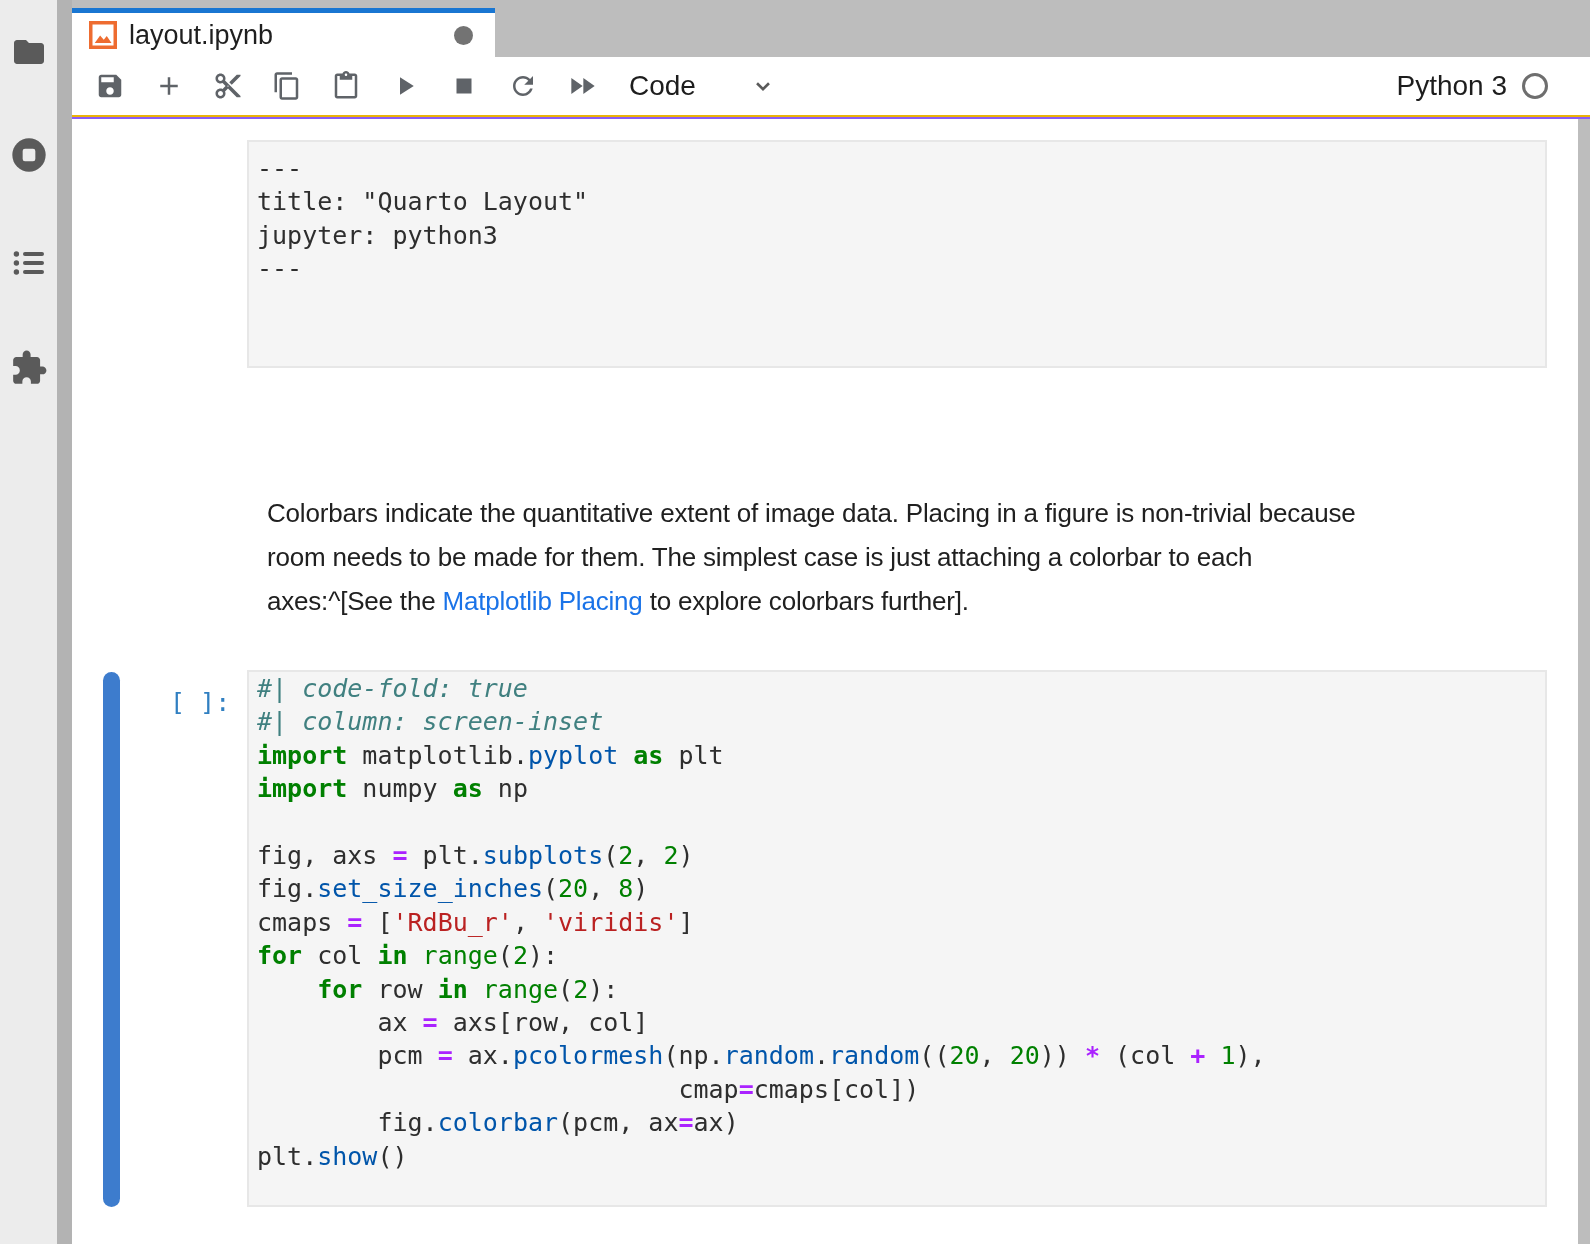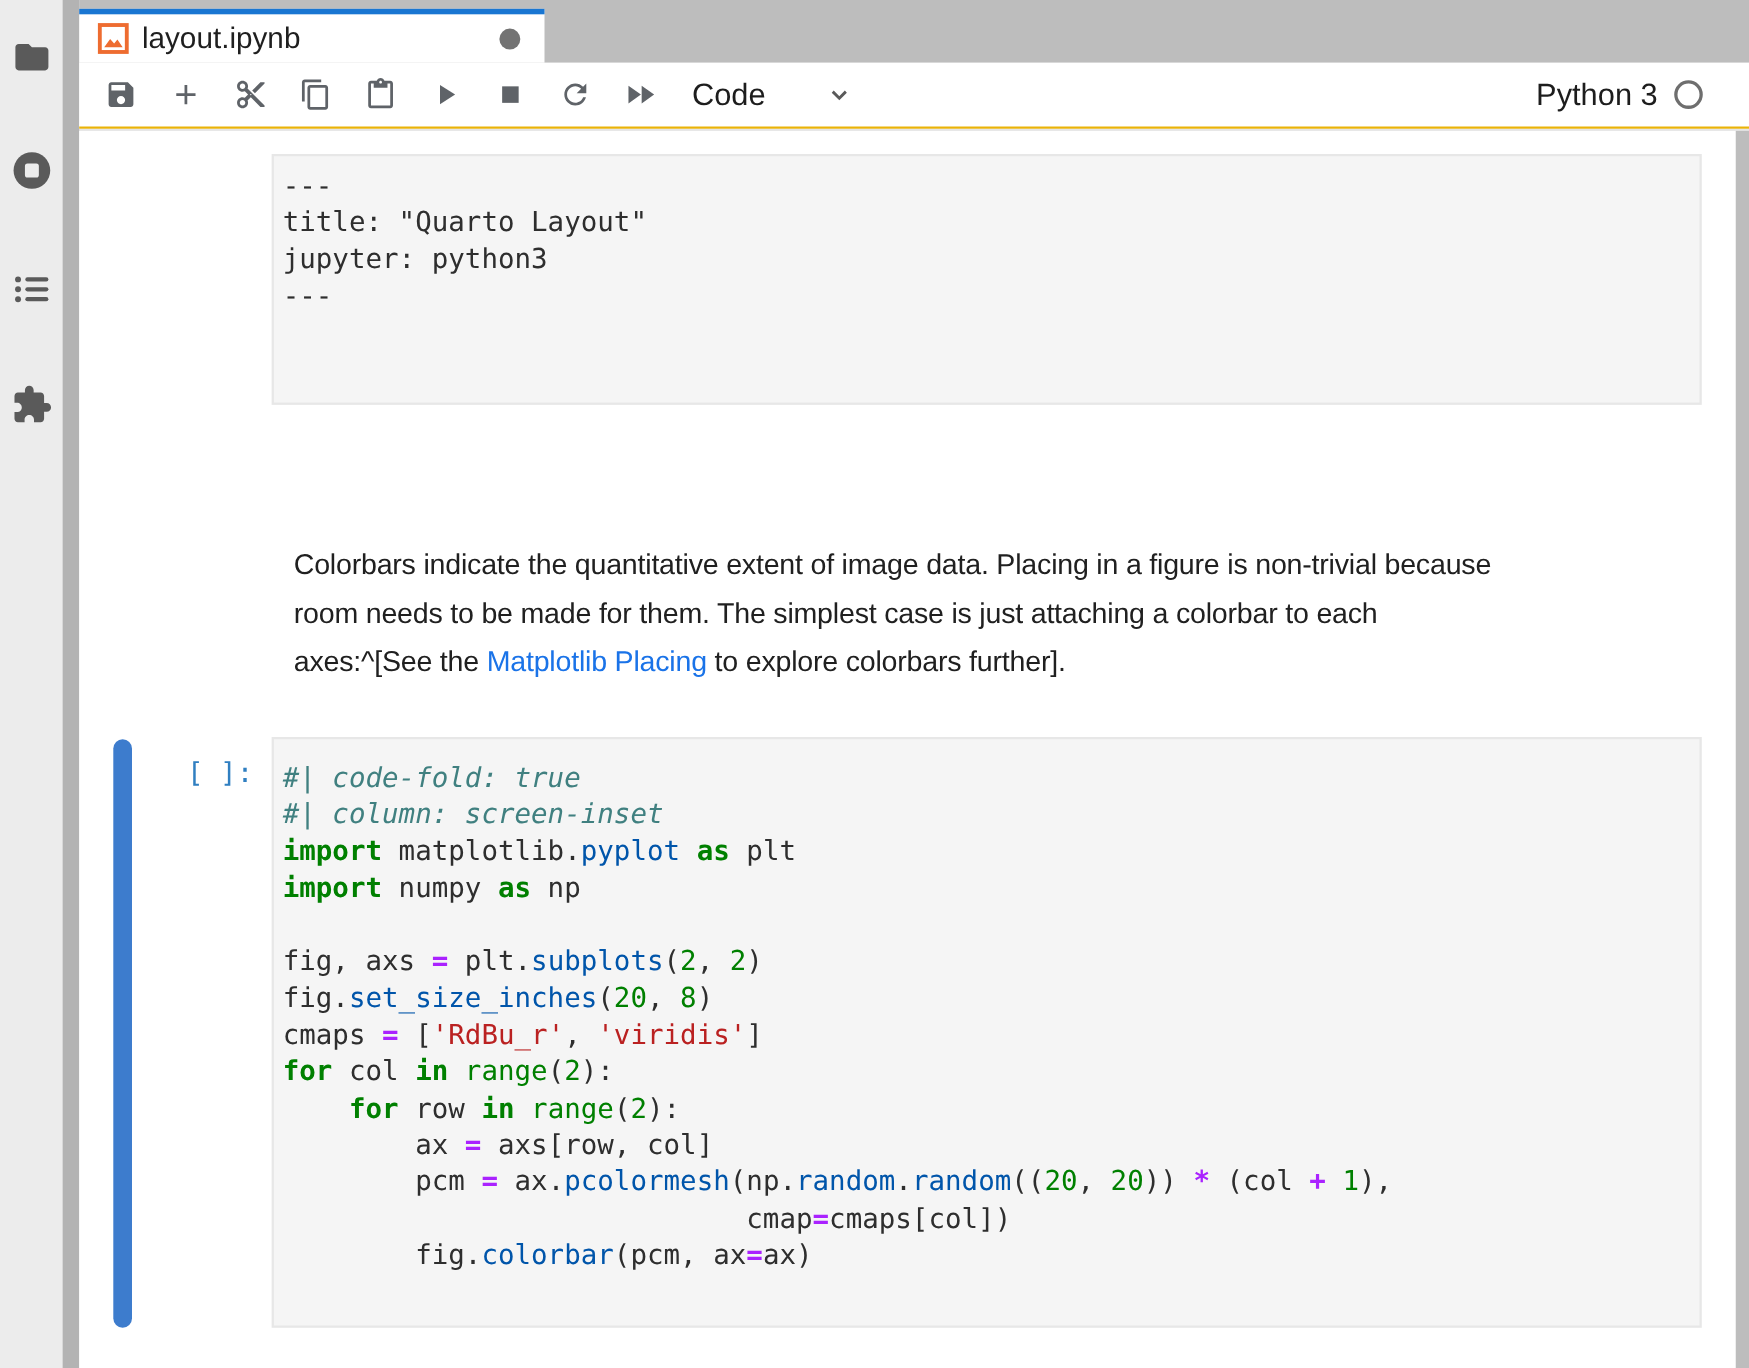--- a/index.html
+++ b/index.html
@@ -1,16 +1,16 @@
 <!DOCTYPE html>
 <html style="--c-tab-accent: #1976d2; --c-bar: #3d7ccd; --c-link: #1a73e8; --c-prompt: #307fc1; --c-keyword: #008000; --c-builtin: #008000; --c-number: #008000; --c-operator: #aa22ff; --c-string: #ba2121; --c-comment: #408080; --c-property: #0055aa;"><head>
 <meta charset="utf-8">
 <style>
   html,body{margin:0;padding:0;background:#ffffff;}
-  .app{position:relative;width:1590px;height:1244px;background:#e5e5e5;overflow:hidden;
+  .app{position:relative;width:1590px;height:1244px;background:#8b5cf6;overflow:hidden;
        font-family:"Liberation Sans",sans-serif;}
 
   
   .activity-bar{position:absolute;left:0;top:0;width:57px;height:1244px;background:#ececec;}
   .sb-btn{position:absolute;left:0;width:57px;height:44px;display:flex;align-items:center;justify-content:center;cursor:pointer;}
   .sb-btn svg{fill:#5a5a5a;}
   .gap-strip{position:absolute;left:57px;top:0;width:15px;height:1244px;background:#b3b3b3;}
 
   
   .topband{position:absolute;left:72px;top:0;width:1518px;height:57px;background:#bdbdbd;}
@@ -33,21 +33,21 @@
   .kernel-label{font-size:28px;color:#1d1d1d;}
   .kernel-status{width:26px;height:26px;border:3px solid #6e6e6e;border-radius:50%;margin-left:15px;box-sizing:border-box;}
 
   
   .content{position:absolute;left:72px;top:119px;width:1506px;height:1125px;background:#ffffff;}
   .nb-scrollbar{position:absolute;left:1578px;top:119px;width:12px;height:1125px;background:#bdbdbd;}
 
   .cell-box{position:absolute;background:#f5f5f5;border:2px solid #e7e7e7;box-sizing:border-box;
             font-family:"DejaVu Sans Mono",monospace;font-size:25px;line-height:33.4px;color:#2e2e2e;}
   .raw-cell{left:175px;top:21px;width:1300px;height:228px;padding:10px 8px;}
-  .code-cell{left:175px;top:551px;width:1300px;height:537px;padding:18px 8px;}
+  .code-cell{left:175px;top:551px;width:1300px;height:537px;padding:0 8px;}
   .src-line{white-space:pre;}
 
   .md-heading{position:absolute;left:183px;top:292px;margin:0;font-size:47px;font-weight:700;
               color:#151515;letter-spacing:-1.5px;line-height:1;}
   .md-para{position:absolute;left:195px;top:372px;margin:0;width:1330px;font-size:26px;
            line-height:44px;color:#202020;letter-spacing:-0.2px;white-space:nowrap;}
   .md-link{color:var(--c-link,#1a73e8);text-decoration:none;cursor:pointer;}
 
   .collapser{position:absolute;left:31px;top:553px;width:17px;height:535px;border-radius:9px;
              background:var(--c-bar,#3d7ccd);cursor:pointer;}
@@ -187,17 +187,18 @@
         <div class="src-line">&nbsp;</div>
         <div class="src-line"><span>fig, axs </span><span class="tok-o">=</span><span> plt.</span><span class="tok-p">subplots</span><span>(</span><span class="tok-n">2</span><span>, </span><span class="tok-n">2</span><span>)</span></div>
         <div class="src-line"><span>fig.</span><span class="tok-p">set_size_inches</span><span>(</span><span class="tok-n">20</span><span>, </span><span class="tok-n">8</span><span>)</span></div>
         <div class="src-line"><span>cmaps </span><span class="tok-o">=</span><span> [</span><span class="tok-s">'RdBu_r'</span><span>, </span><span class="tok-s">'viridis'</span><span>]</span></div>
         <div class="src-line"><span class="tok-k">for</span><span> col </span><span class="tok-k">in</span><span> </span><span class="tok-b">range</span><span>(</span><span class="tok-n">2</span><span>):</span></div>
         <div class="src-line"><span>    </span><span class="tok-k">for</span><span> row </span><span class="tok-k">in</span><span> </span><span class="tok-b">range</span><span>(</span><span class="tok-n">2</span><span>):</span></div>
         <div class="src-line"><span>        ax </span><span class="tok-o">=</span><span> axs[row, col]</span></div>
         <div class="src-line"><span>        pcm </span><span class="tok-o">=</span><span> ax.</span><span class="tok-p">pcolormesh</span><span>(np.</span><span class="tok-p">random</span><span>.</span><span class="tok-p">random</span><span>((</span><span class="tok-n">20</span><span>, </span><span class="tok-n">20</span><span>)) </span><span class="tok-o">*</span><span> (col </span><span class="tok-o">+</span><span> </span><span class="tok-n">1</span><span>),</span></div>
         <div class="src-line"><span>                            cmap</span><span class="tok-o">=</span><span>cmaps[col])</span></div>
         <div class="src-line"><span>        fig.</span><span class="tok-p">colorbar</span><span>(pcm, ax</span><span class="tok-o">=</span><span>ax)</span></div>
+        <div class="src-line"><span>plt.</span><span class="tok-p">show</span><span>()</span></div>
       </div>
   </div>
 
   <div class="nb-scrollbar"></div>
 </div>
 
 </body></html>

